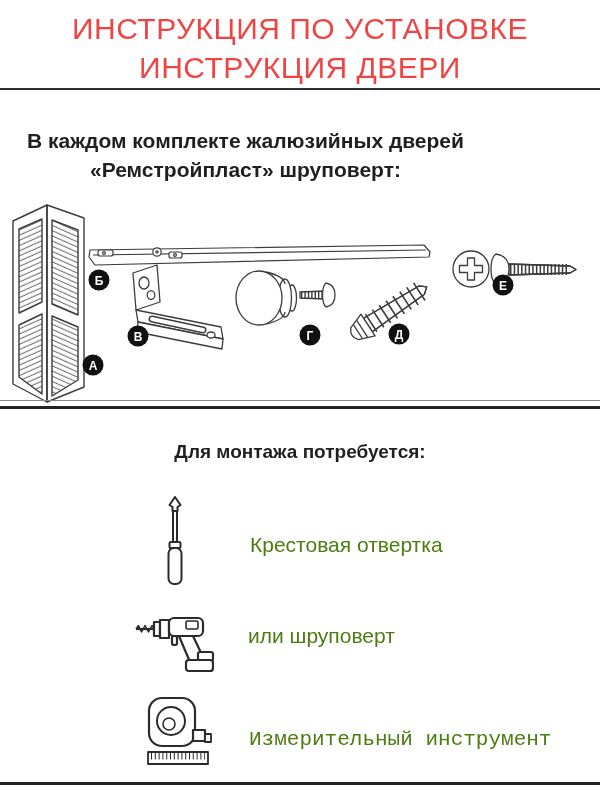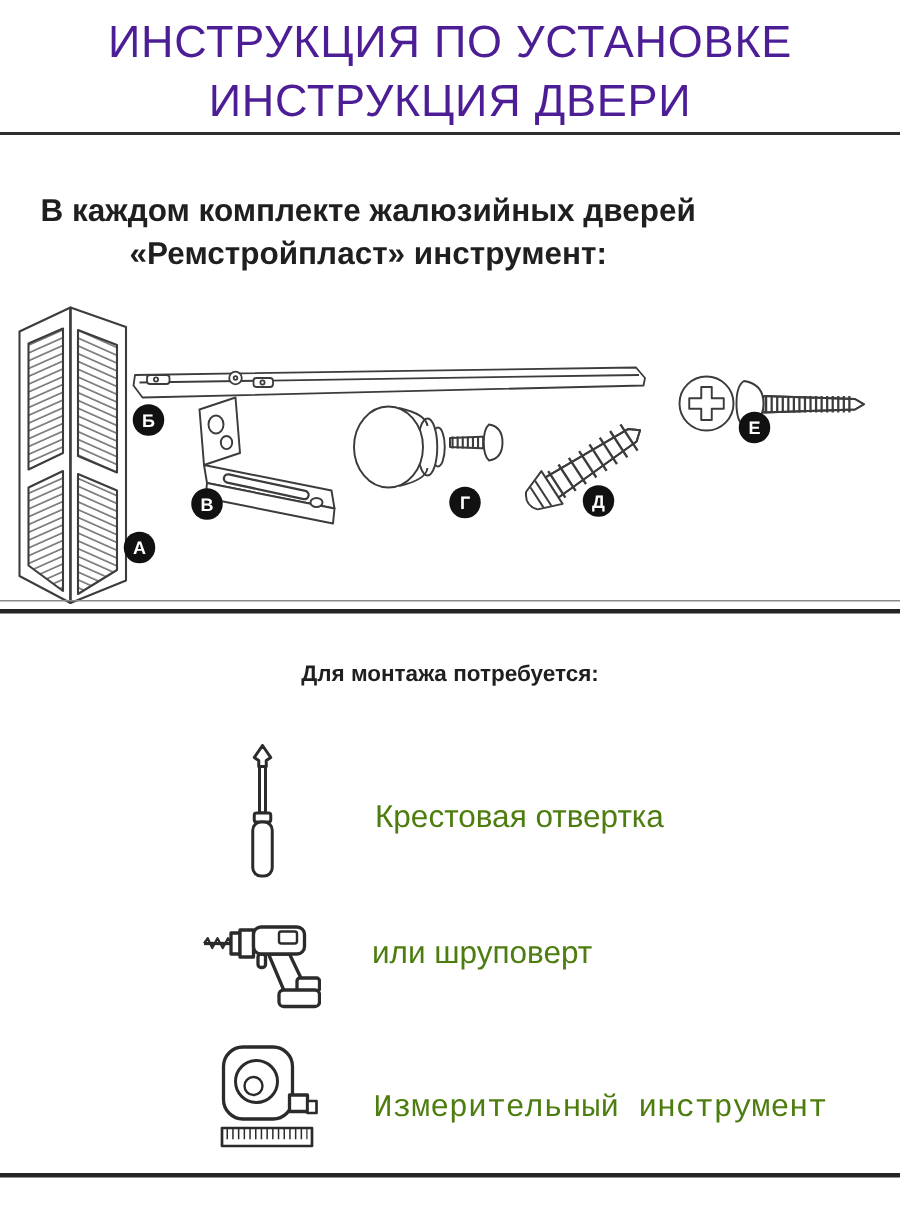--- a/index.html
+++ b/index.html
@@ -2,33 +2,33 @@
 <html><head>
 <meta charset="utf-8">
 <style>
   html,body{margin:0;padding:0;background:#ffffff;}
   .page{
     position:relative;width:600px;height:805px;background:#ffffff;overflow:hidden;
     font-family:"Liberation Sans",sans-serif;color:#222;
   }
   .title{
     position:absolute;top:9px;left:0;width:600px;text-align:center;
-    font-size:30px;line-height:39px;font-weight:500;letter-spacing:.5px;color:#4c1d95;
+    font-size:30px;line-height:39px;font-weight:500;letter-spacing:.5px;color:#ef4444;
   }
   .rule{position:absolute;left:0;width:600px;background:#2e2e2e;}
   .rule.thin{height:1px;background:#8a8a8a;}
   .rule.mid{height:2px;}
   .rule.thick{height:3px;background:#242424;}
   .intro{
     position:absolute;top:126px;left:0;width:491px;text-align:center;
     font-size:21px;line-height:29px;font-weight:700;color:#1f1f1f;
   }
   .tools-heading{
     position:absolute;top:441px;left:0;width:600px;text-align:center;
-    font-size:15px;font-weight:700;color:#1f1f1f;
+    font-size:19px;font-weight:700;color:#1f1f1f;
   }
   .tool-label{
     position:absolute;font-size:21px;font-weight:400;color:#4d7c0f;white-space:nowrap;
   }
   svg{position:absolute;display:block;}
   svg text.badge-letter{
     font-family:"Liberation Sans",sans-serif;font-size:12px;font-weight:700;fill:#fff;
   }
 </style>
 </head>
@@ -37,21 +37,21 @@
 <div class="page">
 
   <div class="title">
     <div>ИНСТРУКЦИЯ ПО УСТАНОВКЕ</div>
     <div>ИНСТРУКЦИЯ ДВЕРИ</div>
   </div>
   <div class="rule mid" style="top:88px;"></div>
 
   <div class="intro">
     <div>В каждом комплекте жалюзийных дверей</div>
-    <div>«Ремстройпласт» инструмент:</div>
+    <div>«Ремстройпласт» шруповерт:</div>
   </div>
 
   <svg style="left:0;top:195px;" width="600" height="215" viewBox="0 0 600 215">
     <defs>
       <pattern id="louvL" width="6" height="5.2" patternUnits="userSpaceOnUse" patternTransform="skewY(-24)">
         <line x1="0" y1="2" x2="6" y2="2" stroke="#5a5a5a" stroke-width="1"></line>
       </pattern>
       <pattern id="louvR" width="6" height="5.2" patternUnits="userSpaceOnUse" patternTransform="skewY(24)">
         <line x1="0" y1="2" x2="6" y2="2" stroke="#5a5a5a" stroke-width="1"></line>
       </pattern>

